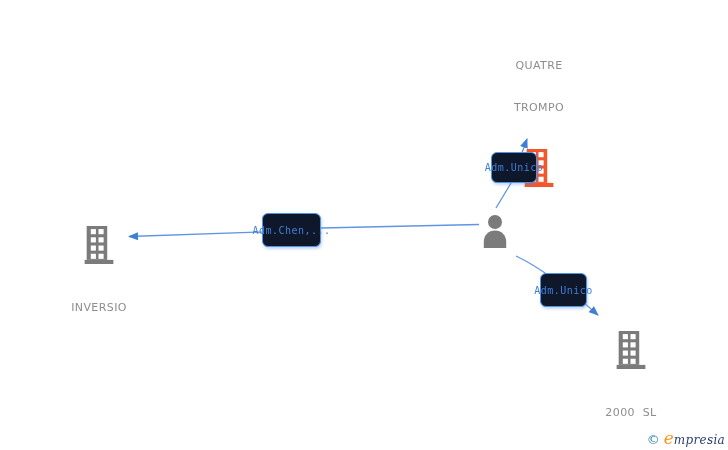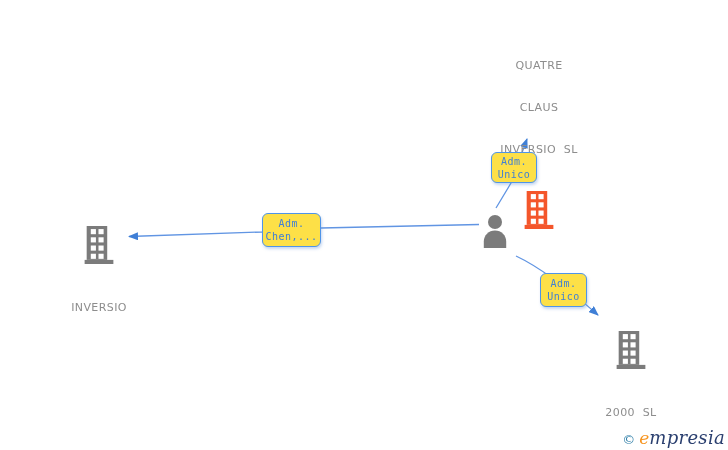--- a/index.html
+++ b/index.html
@@ -11,34 +11,34 @@
   .node{position:absolute;text-align:center;}
   .company-name{
     font-size:11px;line-height:14px;color:#8d8d8d;letter-spacing:0.4px;
     white-space:pre;font-weight:500;
   }
   .icon-wrap{display:flex;justify-content:center;margin-top:6px;}
   .person-label{
     font-size:11.5px;color:#8d8d8d;letter-spacing:0.6px;margin-top:3px;white-space:pre;
   }
   .adm-box{
-    position:absolute;background:#fde047;border:1.5px solid #4f94e8;border-radius:6px;
+    position:absolute;background:#0f172a;border:1.5px solid #4f94e8;border-radius:6px;
     box-shadow:1px 2px 3px rgba(90,140,215,0.35);
-    display:flex;flex-direction:column;align-items:center;justify-content:center;
+    display:flex;align-items:center;justify-content:center;
     font-family:"DejaVu Sans Mono", monospace;font-size:10px;line-height:13px;
     color:#3f7fd6;letter-spacing:0.5px;box-sizing:border-box;white-space:pre;
   }
   .brand{
     position:absolute;right:3px;bottom:2px;display:flex;align-items:baseline;gap:4px;
     cursor:pointer;
   }
   .brand .copy{color:#2f7fa8;font-size:13px;}
   .brand .brand-text{font-family:"DejaVu Serif", serif;font-style:italic;}
   .brand .e{color:#f7941e;font-size:17px;font-style:italic;}
-  .brand .rest{color:#2a3f6f;font-size:18px;font-style:italic;letter-spacing:0.3px;}
+  .brand .rest{color:#2a3f6f;font-size:12px;font-style:italic;letter-spacing:0.3px;}
   .name-below{margin-top:5px;}
 </style>
 </head>
 <body>
 
 <div class="stage">
 
   <svg class="edges" viewBox="0 0 728 450">
     <defs>
       <marker id="arrow" viewBox="0 0 10 8" refX="9" refY="4" markerWidth="10" markerHeight="8" orient="auto" markerUnits="userSpaceOnUse">
@@ -46,22 +46,21 @@
       </marker>
     </defs>
     <path d="M496,208 L511,183 L527,139" fill="none" stroke="#6195e3" stroke-width="1.3" marker-end="url(#arrow)"></path>
     <path d="M479,224.5 L321,228 L262,232 L129,236.5" fill="none" stroke="#6195e3" stroke-width="1.3" marker-end="url(#arrow)"></path>
     <path d="M516,256 Q548,271 598,315" fill="none" stroke="#6195e3" stroke-width="1.3" marker-end="url(#arrow)"></path>
   </svg>
 
   <div class="node" style="left:469px;top:31px;width:140px;">
     <div class="company-name">
       <div>QUATRE</div>
-      <div>CLAUS</div>
-      <div>INVERSIO  SL</div>
+      <div>TROMPO</div>
     </div>
     <div class="icon-wrap">
       <span>
         <svg width="30" height="38" viewBox="0 0 28 37">
           <rect x="0" y="33" width="28" height="4" fill="#f4562b"></rect>
           <rect x="2" y="0" width="20" height="33" fill="#f4562b"></rect>
           <rect x="6" y="3" width="5" height="5" fill="#ffffff"></rect>
           <rect x="13.5" y="3" width="5" height="5" fill="#ffffff"></rect>
           <rect x="6" y="11" width="5" height="5" fill="#ffffff"></rect>
           <rect x="13.5" y="11" width="5" height="5" fill="#ffffff"></rect>

